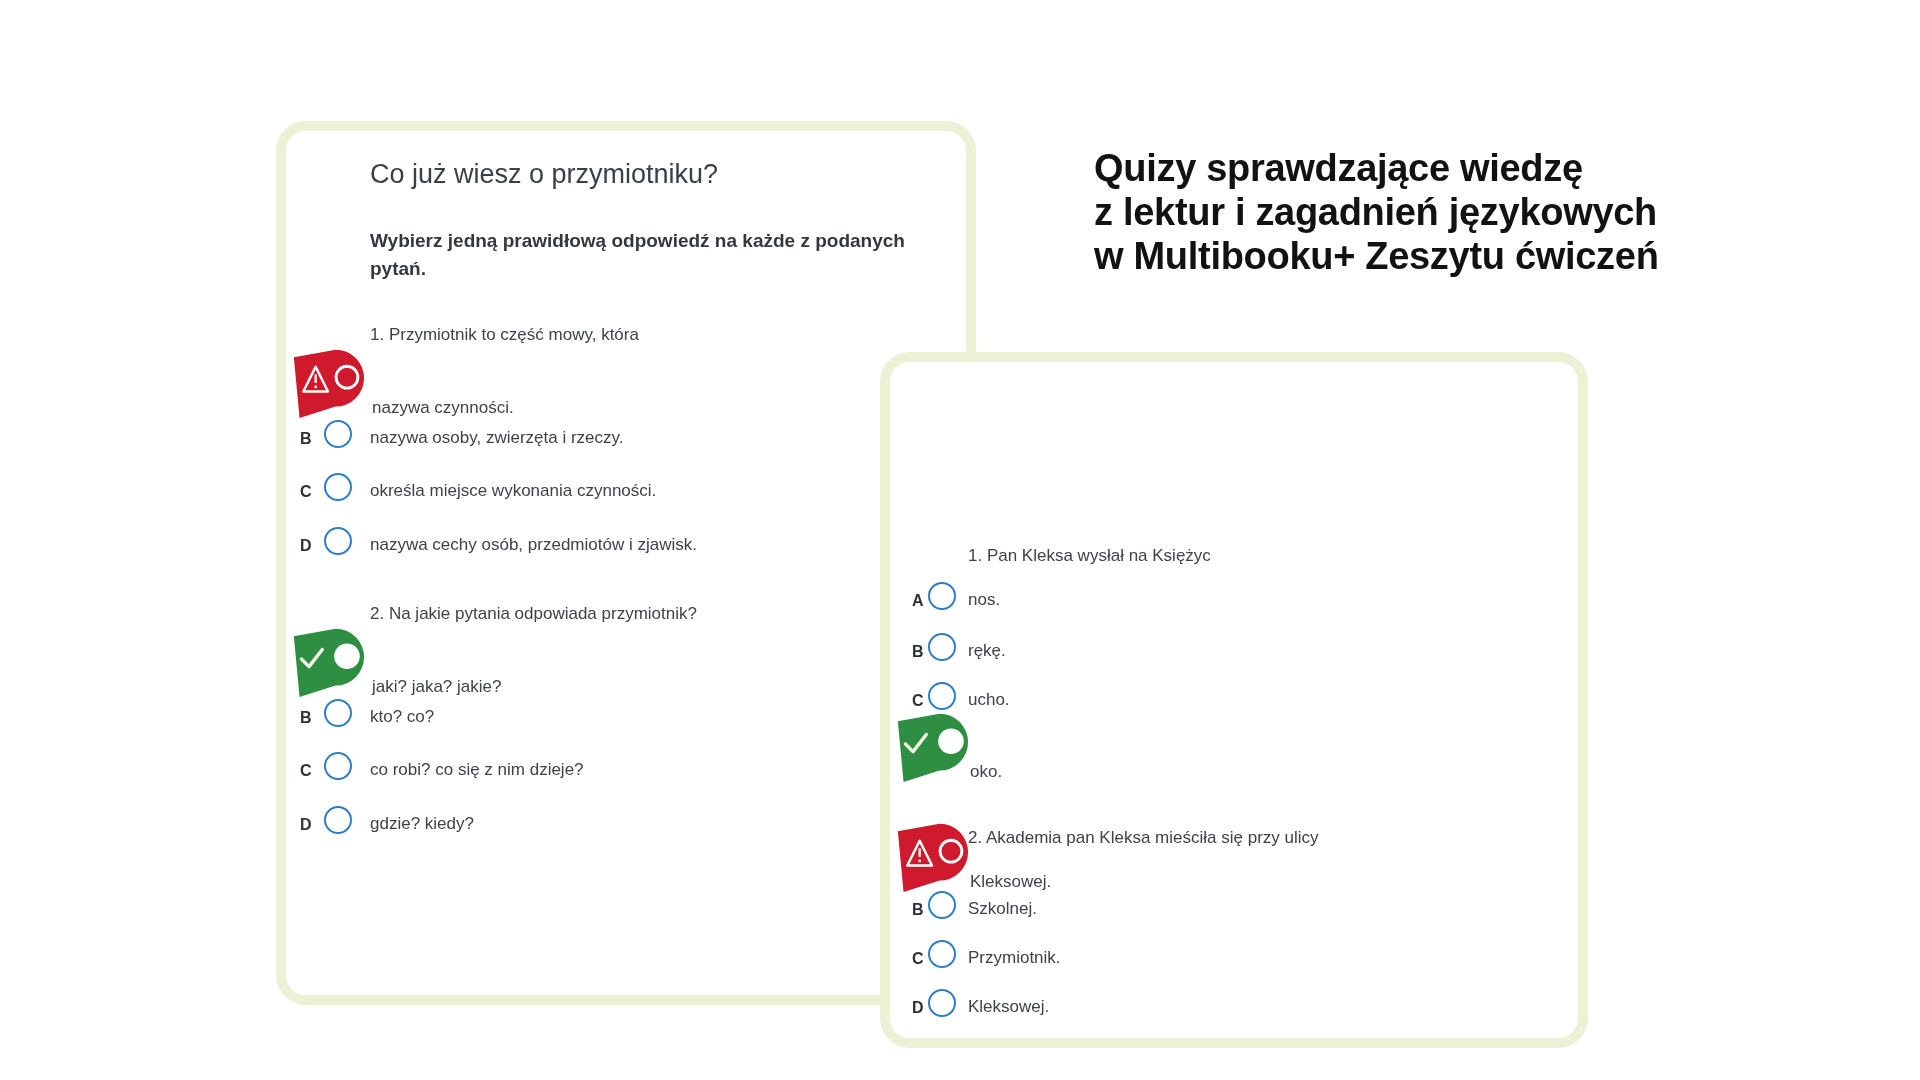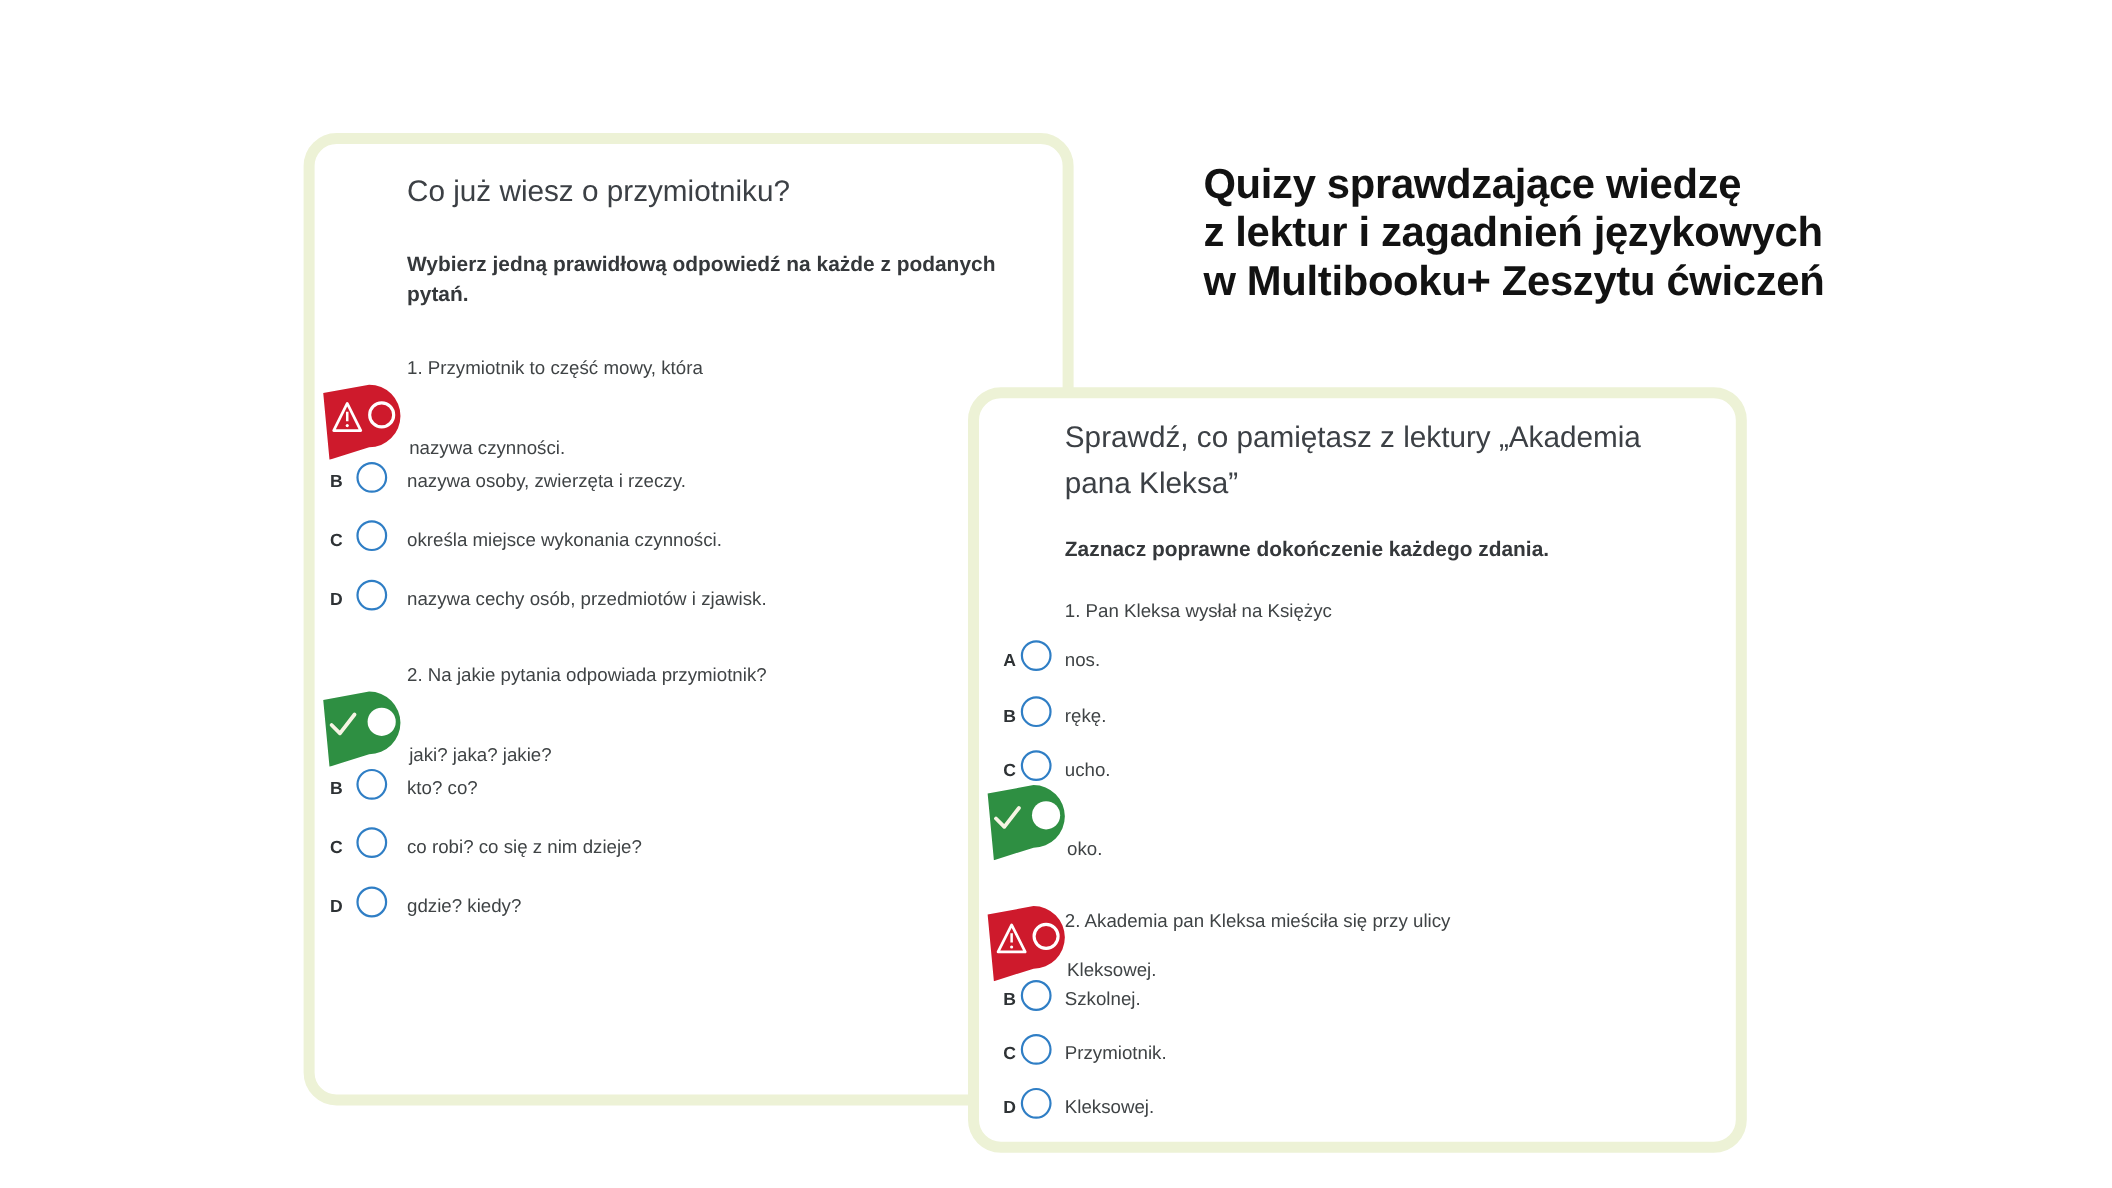--- a/index.html
+++ b/index.html
@@ -139,25 +139,20 @@
       <span class="txt">co robi? co się z nim dzieje?</span>
     </div>
     <div class="row" style="top:675px">
       <span class="letter">D</span>
       <span class="radio"></span>
       <span class="txt">gdzie? kiedy?</span>
     </div>
   </section>
 
   <section class="card card2">
-    <h2 style="top:14px">
-      <div>Sprawdź, co pamiętasz z lektury „Akademia</div>
-      <div>pana Kleksa”</div>
-    </h2>
-    <div class="instr" style="top:124px">Zaznacz poprawne dokończenie każdego zdania.</div>
 
     <div class="qtext" style="top:182px">1. Pan Kleksa wysłał na Księżyc</div>
 
     <div class="row" style="top:220px">
       <span class="letter">A</span>
       <span class="radio"></span>
       <span class="txt">nos.</span>
     </div>
     <div class="row" style="top:271px">
       <span class="letter">B</span>

